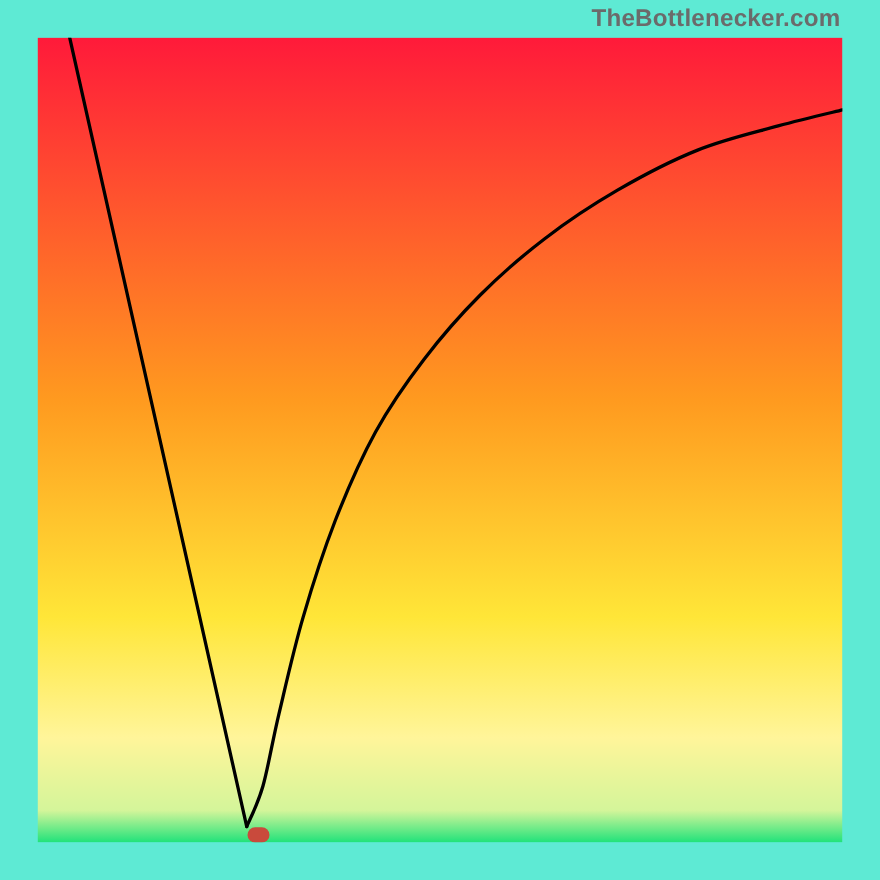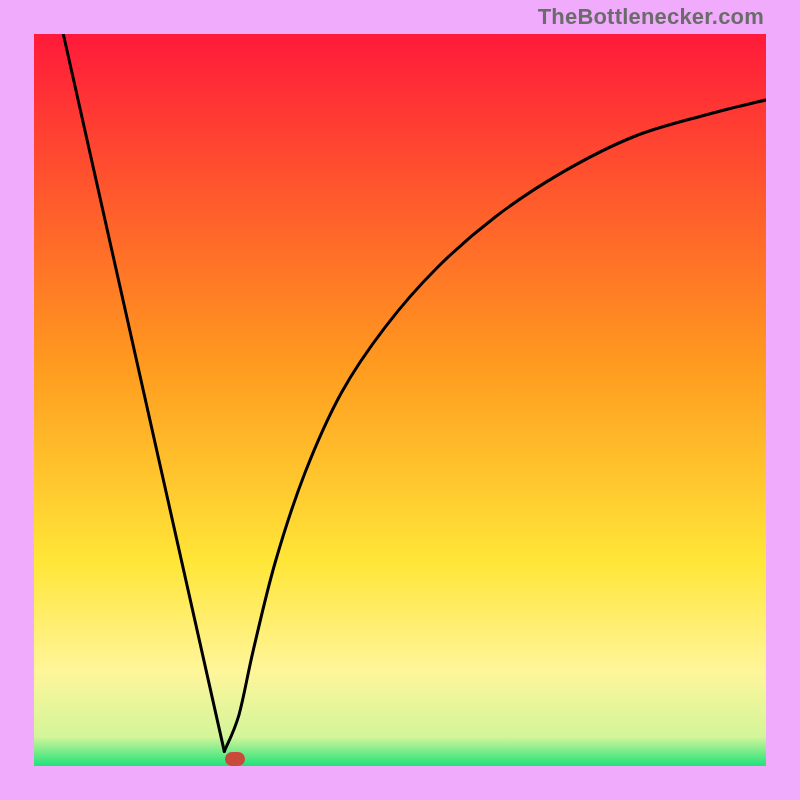--- a/index.html
+++ b/index.html
@@ -7,21 +7,21 @@
     padding: 0;
     width: 800px;
     height: 800px;
     background: #000;
     overflow: hidden;
   }
   .frame {
     position: relative;
     width: 800px;
     height: 800px;
-    background: #f0abfc;
+    background: #5eead4;
   }
   .plot-area {
     position: absolute;
     left: 34px;
     top: 34px;
     width: 732px;
     height: 732px;
     overflow: hidden;
   }
   .gradient-bg {

